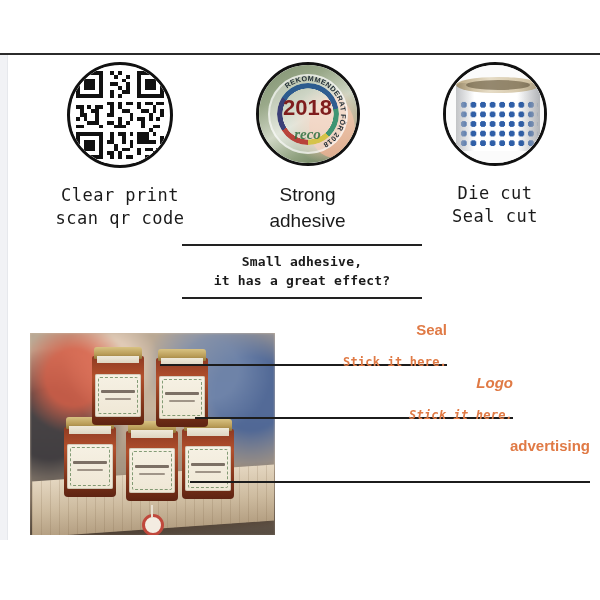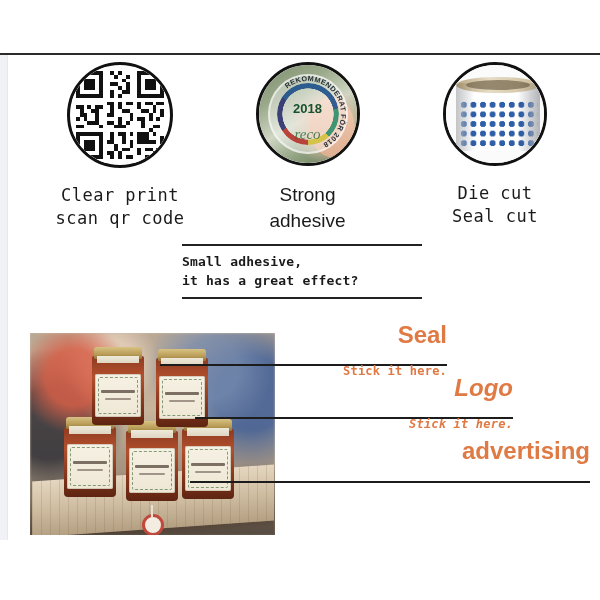--- a/index.html
+++ b/index.html
@@ -61,23 +61,23 @@
     width:84px;height:84px;}
   .award .ringtext text{font-family:"Liberation Sans",sans-serif;font-size:7.2px;
     font-weight:700;fill:#1d2a33;letter-spacing:.4px;}
   .award .arc{position:absolute;left:50%;top:50%;transform:translate(-50%,-50%);
     width:62px;height:62px;border-radius:50%;
     background:conic-gradient(#1c4f8a 0 22%, #2c8d6a 22% 38%, #d3c13c 38% 50%, #b5332c 50% 66%, #2b2f6e 66% 84%, #1c4f8a 84% 100%);
     -webkit-mask:radial-gradient(circle, transparent 0 58%, #000 59% 100%);
             mask:radial-gradient(circle, transparent 0 58%, #000 59% 100%);
     opacity:.9;}
   .award .year{position:absolute;left:50%;top:44%;transform:translate(-50%,-50%);
-    font-family:"Liberation Sans",sans-serif;font-weight:700;font-size:13px;color:#14532d;}
+    font-family:"Liberation Sans",sans-serif;font-weight:700;font-size:22px;color:#7f1d1d;}
   .award .brand{position:absolute;left:50%;top:70%;transform:translate(-50%,-50%);
-    font-family:"Liberation Serif",serif;font-style:italic;font-weight:400;
+    font-family:"Liberation Serif",serif;font-style:italic;font-weight:700;
     font-size:15px;color:#2f6f3f;opacity:.85;}
 
   
   .roll{position:absolute;inset:0;background:#fbfbfb;}
   .roll .body{position:absolute;left:10px;top:18px;width:84px;height:68px;
     background:linear-gradient(90deg,#e7e9ec 0%,#ffffff 22%,#ffffff 72%,#d8dbe0 100%);
     border-radius:6px/4px;}
   .roll .core{position:absolute;left:10px;top:12px;width:84px;height:16px;
     background:linear-gradient(90deg,#bba882,#e6dcc6 40%,#cbbb99 100%);
     border-radius:50%/50%;}
@@ -90,21 +90,21 @@
             mask:linear-gradient(90deg,rgba(0,0,0,.35) 0%,#000 18%,#000 80%,rgba(0,0,0,.3) 100%);}
   .roll .shade{position:absolute;left:10px;top:18px;width:84px;height:68px;
     background:linear-gradient(90deg,rgba(0,0,0,.16),rgba(0,0,0,0) 22%,rgba(0,0,0,0) 74%,rgba(0,0,0,.18));
     border-radius:6px/4px;}
 
   
   .qband{position:absolute;left:182px;top:244px;width:240px;}
   .qband .rule{height:2px;background:#222;width:100%;}
   .qband .qtext{
     font-family:"DejaVu Sans Mono","Liberation Mono",monospace;
-    font-size:13px;font-weight:700;color:#1a1a1a;
+    font-size:13px;font-weight:700;color:#1a1a1a;text-align:center;
     line-height:1.45;padding:7px 0 6px;white-space:pre-line;letter-spacing:.2px;
   }
 
   
   .photo{position:absolute;left:30px;top:333px;width:245px;height:202px;overflow:hidden;background:#cdbba6;}
   .ph-bg{position:absolute;inset:0;
     background:
       radial-gradient(circle at 18% 22%, rgba(216,96,72,.85) 0 11%, rgba(216,96,72,0) 22%),
       radial-gradient(circle at 33% 14%, rgba(233,210,190,.8) 0 9%, rgba(233,210,190,0) 20%),
       radial-gradient(circle at 73% 18%, rgba(120,140,175,.75) 0 12%, rgba(120,140,175,0) 26%),
@@ -146,21 +146,21 @@
   .jarD{left:96px;top:88px;width:52px;height:80px;}
   .jarE{left:152px;top:86px;width:52px;height:80px;}
 
   
   .lead{position:absolute;height:2px;background:#1c1c1c;}
   .lead1{left:160px;top:364px;width:287px;}
   .lead2{left:195px;top:417px;width:318px;}
   .lead3{left:190px;top:481px;width:400px;}
 
   .anno{position:absolute;text-align:right;color:#e07a45;}
-  .anno .title{font-family:"Liberation Sans",sans-serif;font-weight:700;font-size:24px;
+  .anno .title{font-family:"Liberation Sans",sans-serif;font-weight:700;font-size:15px;
     line-height:1.1;color:#e07a45;}
   .anno .sub{font-family:"DejaVu Sans Mono","Liberation Mono",monospace;font-weight:700;
     font-size:12px;line-height:1.25;color:#e07a45;margin-top:16px;letter-spacing:.2px;}
   .a1{left:247px;top:322px;width:200px;}
   .a2{left:313px;top:375px;width:200px;font-style:italic;}
   .a3{left:330px;top:438px;width:260px;}
 </style>
 </head>
 <body>
 

